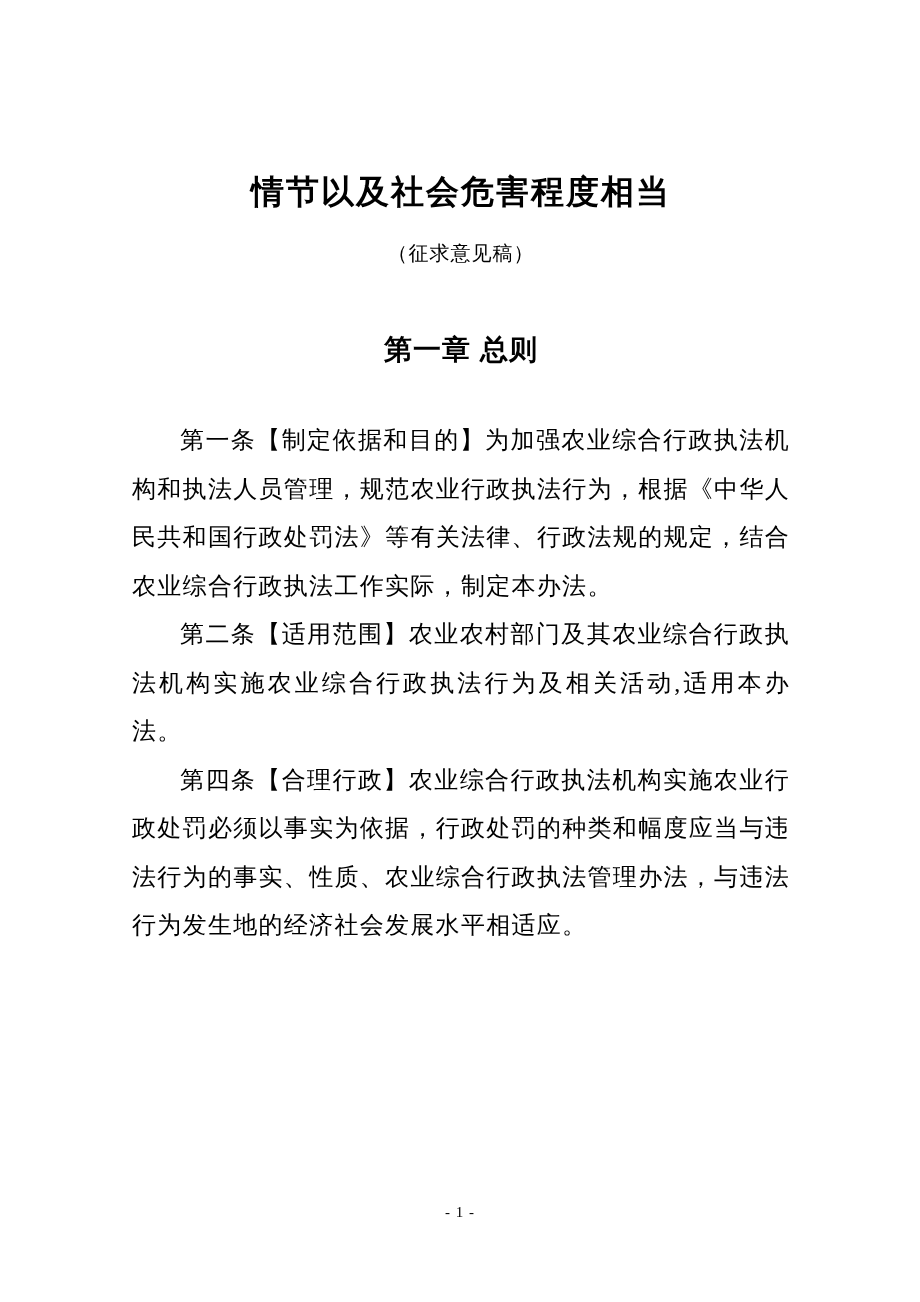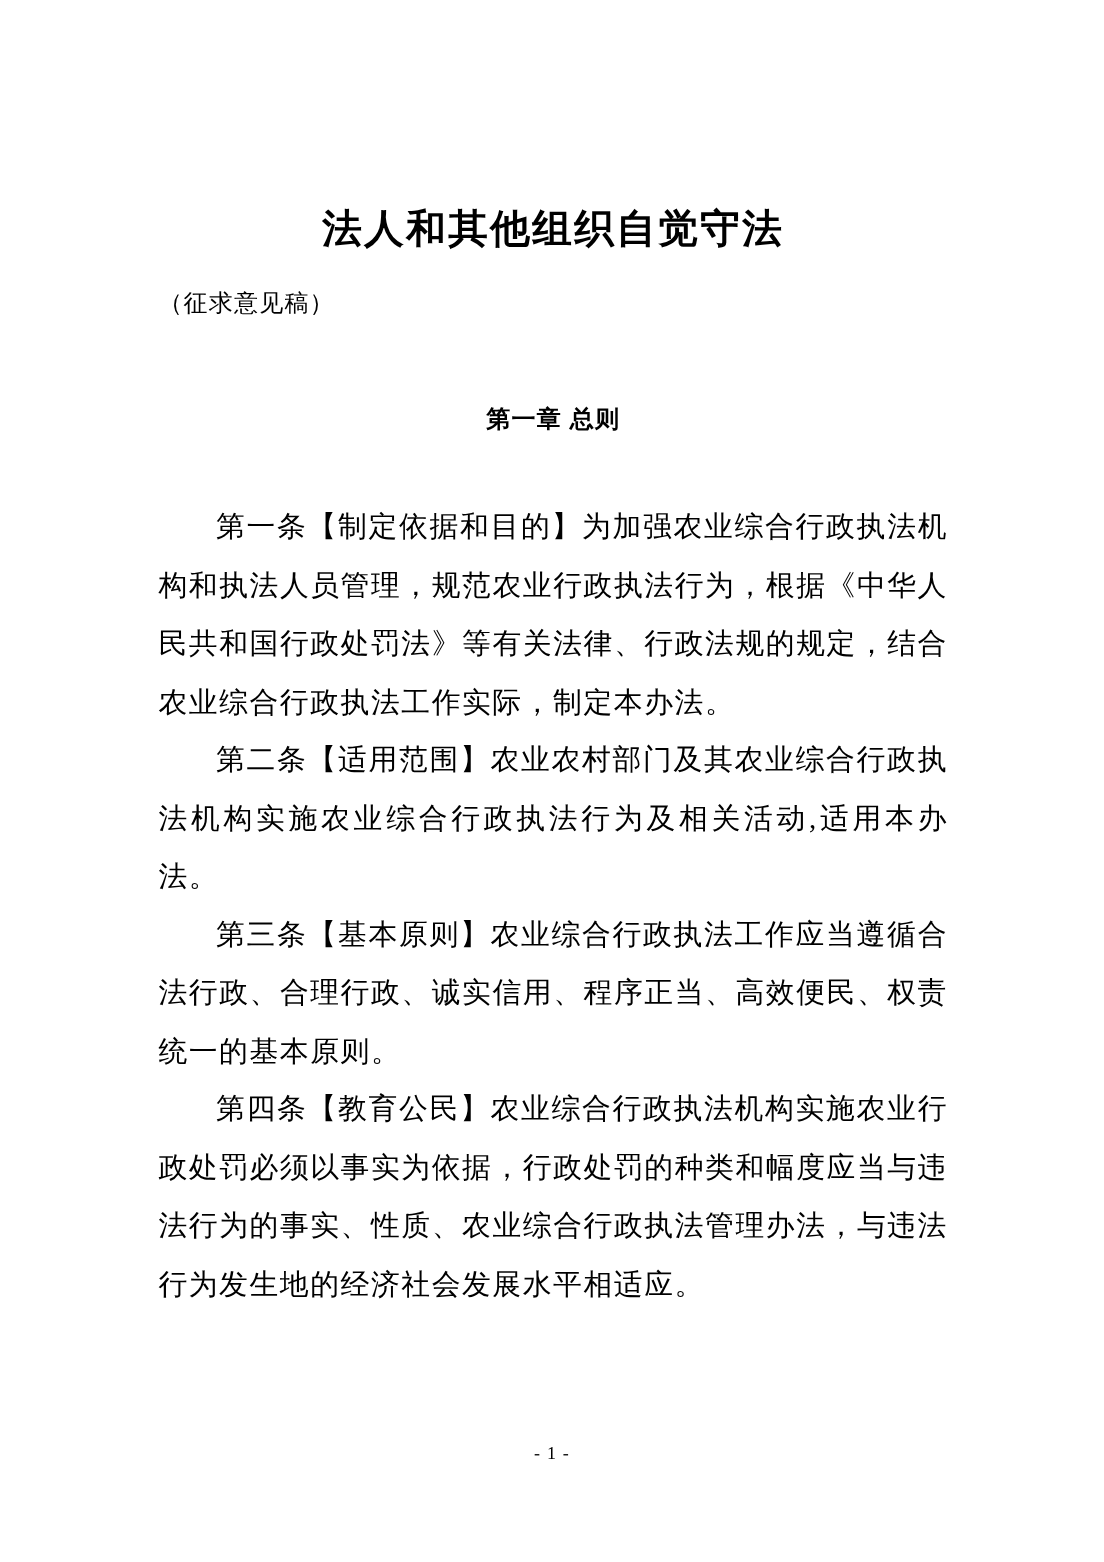--- a/index.html
+++ b/index.html
@@ -24,25 +24,26 @@
     font-size: 33px;
     line-height: 44px;
     font-weight: bold;
     text-align: center;
     letter-spacing: 2px;
   }
   .doc-subtitle {
     margin-top: 24px;
     font-size: 20px;
     line-height: 30px;
+    text-align: center;
     letter-spacing: 1px;
   }
   .chapter-heading {
     margin: 66px 0 0 0;
-    font-size: 20px;
+    font-size: 28px;
     line-height: 32px;
     font-weight: bold;
     text-align: center;
     letter-spacing: 1px;
     font-family: "Liberation Sans", "DejaVu Sans", sans-serif;
   }
   .doc-body {
     margin-top: 50px;
   }
   .doc-body p.article {
@@ -67,34 +68,33 @@
     font-size: 15px;
     line-height: 20px;
     letter-spacing: 1px;
   }
 </style>
 </head>
 <body>
 
 <div class="page">
 
-  <h1 class="doc-title">法人和其他组织自觉守法</h1>
+  <h1 class="doc-title">情节以及社会危害程度相当</h1>
 
   <div class="doc-subtitle">（征求意见稿）</div>
 
   <h2 class="chapter-heading">第一章 总则</h2>
 
   <div class="doc-body">
 
     <p class="article"><span class="article-label">第一条</span><span class="article-tag">【制定依据和目的】</span><span class="article-body">为加强农业综合行政执法机构和执法人员管理，规范农业行政执法行为，根据《中华人民共和国行政处罚法》等有关法律、行政法规的规定，结合农业综合行政执法工作实际，制定本办法。</span></p>
 
     <p class="article"><span class="article-label">第二条</span><span class="article-tag">【适用范围】</span><span class="article-body">农业农村部门及其农业综合行政执法机构实施农业综合行政执法行为及相关活动,适用本办法。</span></p>
 
-    <p class="article"><span class="article-label">第三条</span><span class="article-tag">【基本原则】</span><span class="article-body">农业综合行政执法工作应当遵循合法行政、合理行政、诚实信用、程序正当、高效便民、权责统一的基本原则。</span></p>
 
-    <p class="article"><span class="article-label">第四条</span><span class="article-tag">【教育公民】</span><span class="article-body">农业综合行政执法机构实施农业行政处罚必须以事实为依据，行政处罚的种类和幅度应当与违法行为的事实、性质、农业综合行政执法管理办法，与违法行为发生地的经济社会发展水平相适应。</span></p>
+    <p class="article"><span class="article-label">第四条</span><span class="article-tag">【合理行政】</span><span class="article-body">农业综合行政执法机构实施农业行政处罚必须以事实为依据，行政处罚的种类和幅度应当与违法行为的事实、性质、农业综合行政执法管理办法，与违法行为发生地的经济社会发展水平相适应。</span></p>
 
 
   </div>
 
   <div class="page-number">- 1 -</div>
 
 </div>
 
 </body></html>

